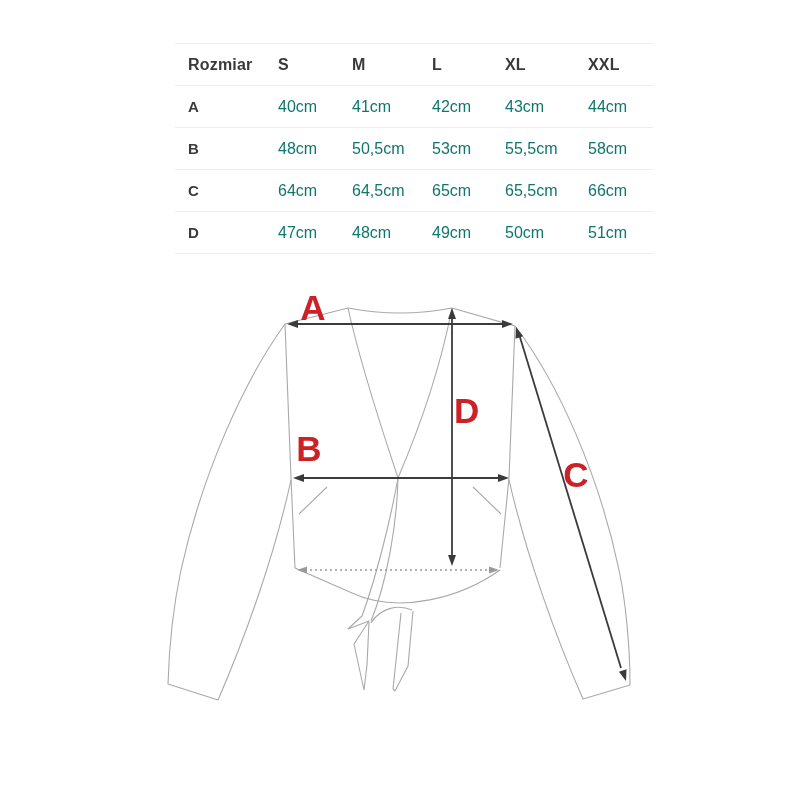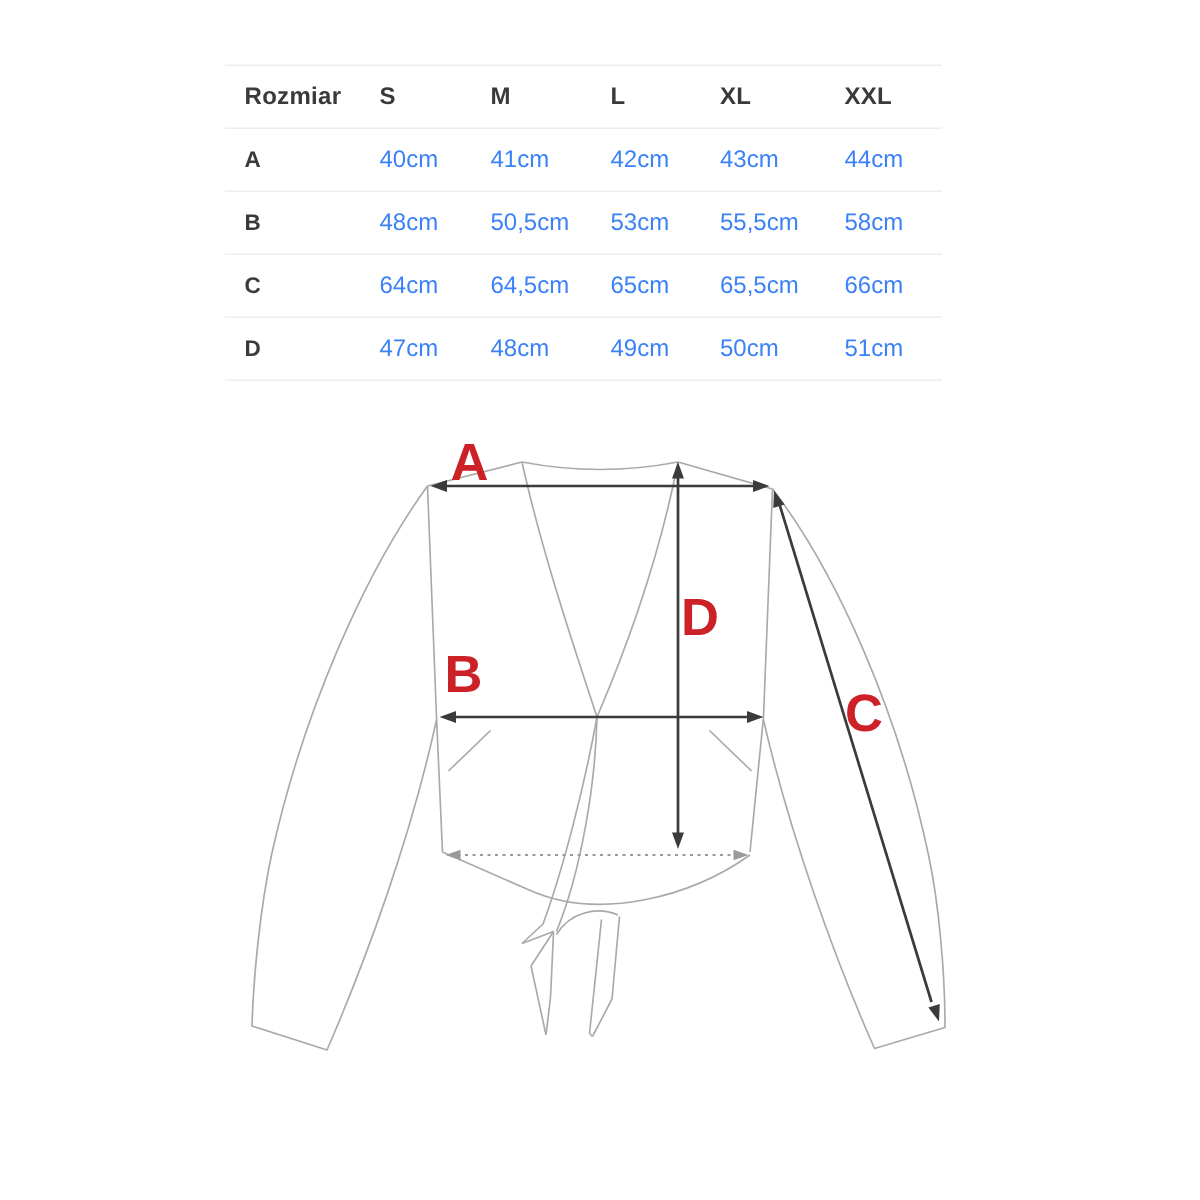--- a/index.html
+++ b/index.html
@@ -3,38 +3,38 @@
 <meta charset="utf-8">
 <style>
   html,body { margin:0; padding:0; background:#ffffff; }
   .canvas {
     position:relative; width:800px; height:800px; background:#ffffff;
     font-family:"Liberation Sans", sans-serif; overflow:hidden;
   }
 
   
   .size-table {
-    position:absolute; left:150px; top:43px; width:478px;
+    position:absolute; left:175px; top:43px; width:478px;
     border-bottom:1px solid #ededed;
   }
   .trow {
     display:grid;
     grid-template-columns:90px 74px 80px 73px 83px 65px;
     height:42px; align-items:center;
     border-top:1px solid #ededed;
     padding-left:13px; box-sizing:border-box;
   }
   .th {
     font-weight:700; font-size:16px; color:#3a3a3a; letter-spacing:0.2px;
   }
   .row-label {
     font-weight:700; font-size:15px; color:#3a3a3a;
   }
   .td {
-    font-size:16px; color:#3b82f6;
+    font-size:16px; color:#0f766e;
   }
 
   
   .diagram { position:absolute; left:140px; top:280px; width:520px; height:480px; }
   .red-label {
     font-family:"Liberation Sans", sans-serif;
     font-size:35px; font-weight:700;
   }
 </style>
 </head>

